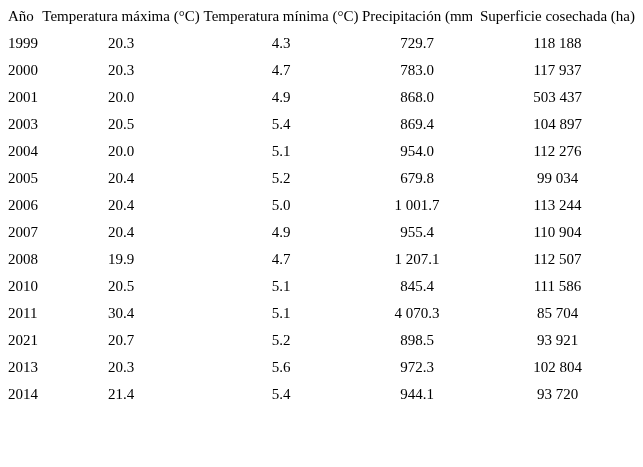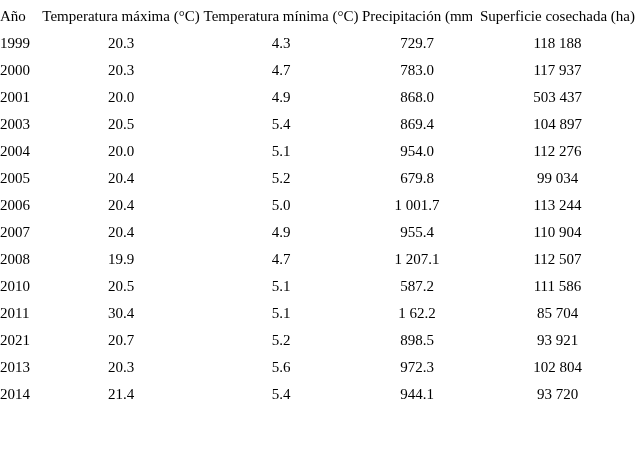--- a/index.html
+++ b/index.html
@@ -30,20 +30,21 @@
     font-weight: normal;
     text-align: center;
     vertical-align: middle;
     padding: 5px 0 5px 0;
     line-height: 17px;
     white-space: nowrap;
     overflow: hidden;
   }
   th.col-year, td.col-year {
     text-align: left;
+    padding-left: 8px;
   }
 </style>
 </head>
 <body>
 
 <table class="data-table">
   <colgroup>
     <col class="c-year">
     <col class="c-tmax">
     <col class="c-tmin">
@@ -120,28 +121,28 @@
         <td class="col-year">2008</td>
         <td class="col-tmax">19.9</td>
         <td class="col-tmin">4.7</td>
         <td class="col-prec">1 207.1</td>
         <td class="col-area">112 507</td>
       </tr>
       <tr>
         <td class="col-year">2010</td>
         <td class="col-tmax">20.5</td>
         <td class="col-tmin">5.1</td>
-        <td class="col-prec">587.2</td>
+        <td class="col-prec">845.4</td>
         <td class="col-area">111 586</td>
       </tr>
       <tr>
         <td class="col-year">2011</td>
         <td class="col-tmax">30.4</td>
         <td class="col-tmin">5.1</td>
-        <td class="col-prec">1 62.2</td>
+        <td class="col-prec">4 070.3</td>
         <td class="col-area">85 704</td>
       </tr>
       <tr>
         <td class="col-year">2021</td>
         <td class="col-tmax">20.7</td>
         <td class="col-tmin">5.2</td>
         <td class="col-prec">898.5</td>
         <td class="col-area">93 921</td>
       </tr>
       <tr>

